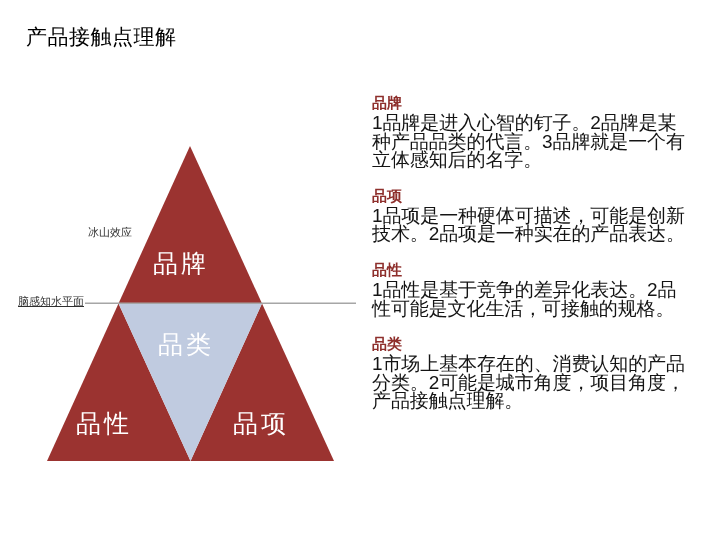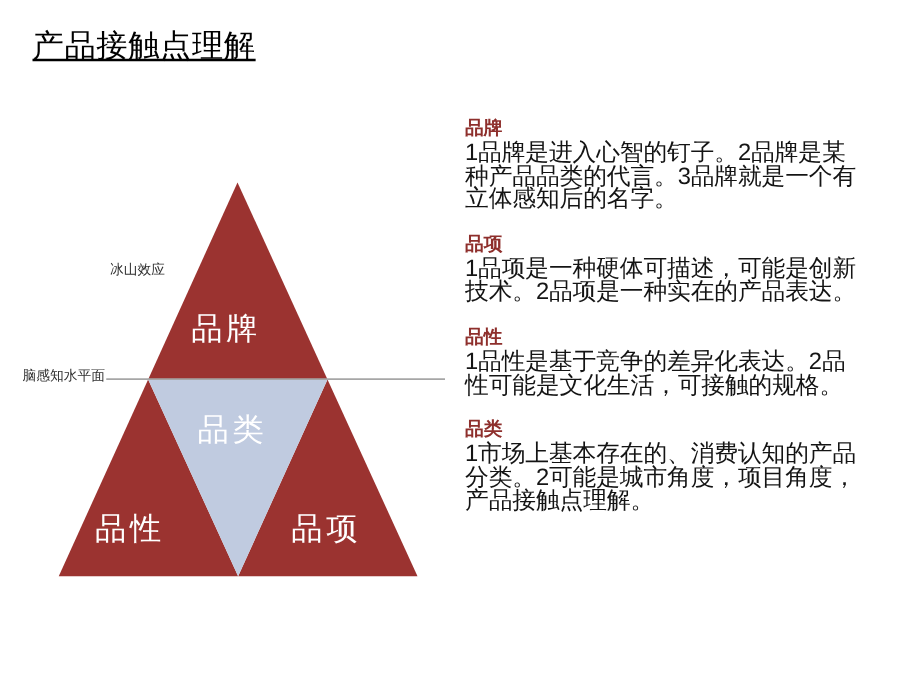--- a/index.html
+++ b/index.html
@@ -14,27 +14,26 @@
     overflow: hidden;
     font-family: "Liberation Sans", "DejaVu Sans", sans-serif;
     color: #000000;
   }
 
   
   #page-title {
     position: absolute;
     left: 26px;
     top: 17px;
-    font-size: 25px;
+    font-size: 21px;
     line-height: 40px;
     font-weight: 400;
     color: #000000;
     letter-spacing: 0.5px;
     white-space: nowrap;
-    text-decoration: underline;
   }
 
   
   #diagram {
     position: absolute;
     left: 0;
     top: 0;
     width: 370px;
     height: 540px;
   }
@@ -61,22 +60,22 @@
   #label-pinlei  { left: 158px; top: 331px; }
 
   .annotation {
     position: absolute;
     font-size: 11px;
     line-height: 14px;
     color: #2f2f2f;
     white-space: nowrap;
     font-family: "Liberation Serif", "DejaVu Serif", serif;
   }
-  #annot-iceberg    { left: 88px; top: 209px; }
-  #annot-waterline  { left: 18px; top: 294px; }
+  #annot-iceberg    { left: 88px; top: 225px; }
+  #annot-waterline  { left: 18px; top: 294px; text-decoration: underline; }
 
   
   #text-column {
     position: absolute;
     left: 372px;
     top: 93px;
     width: 320px;
   }
   .text-block { margin-bottom: 16px; }
   .text-block:last-child { margin-bottom: 0; }

